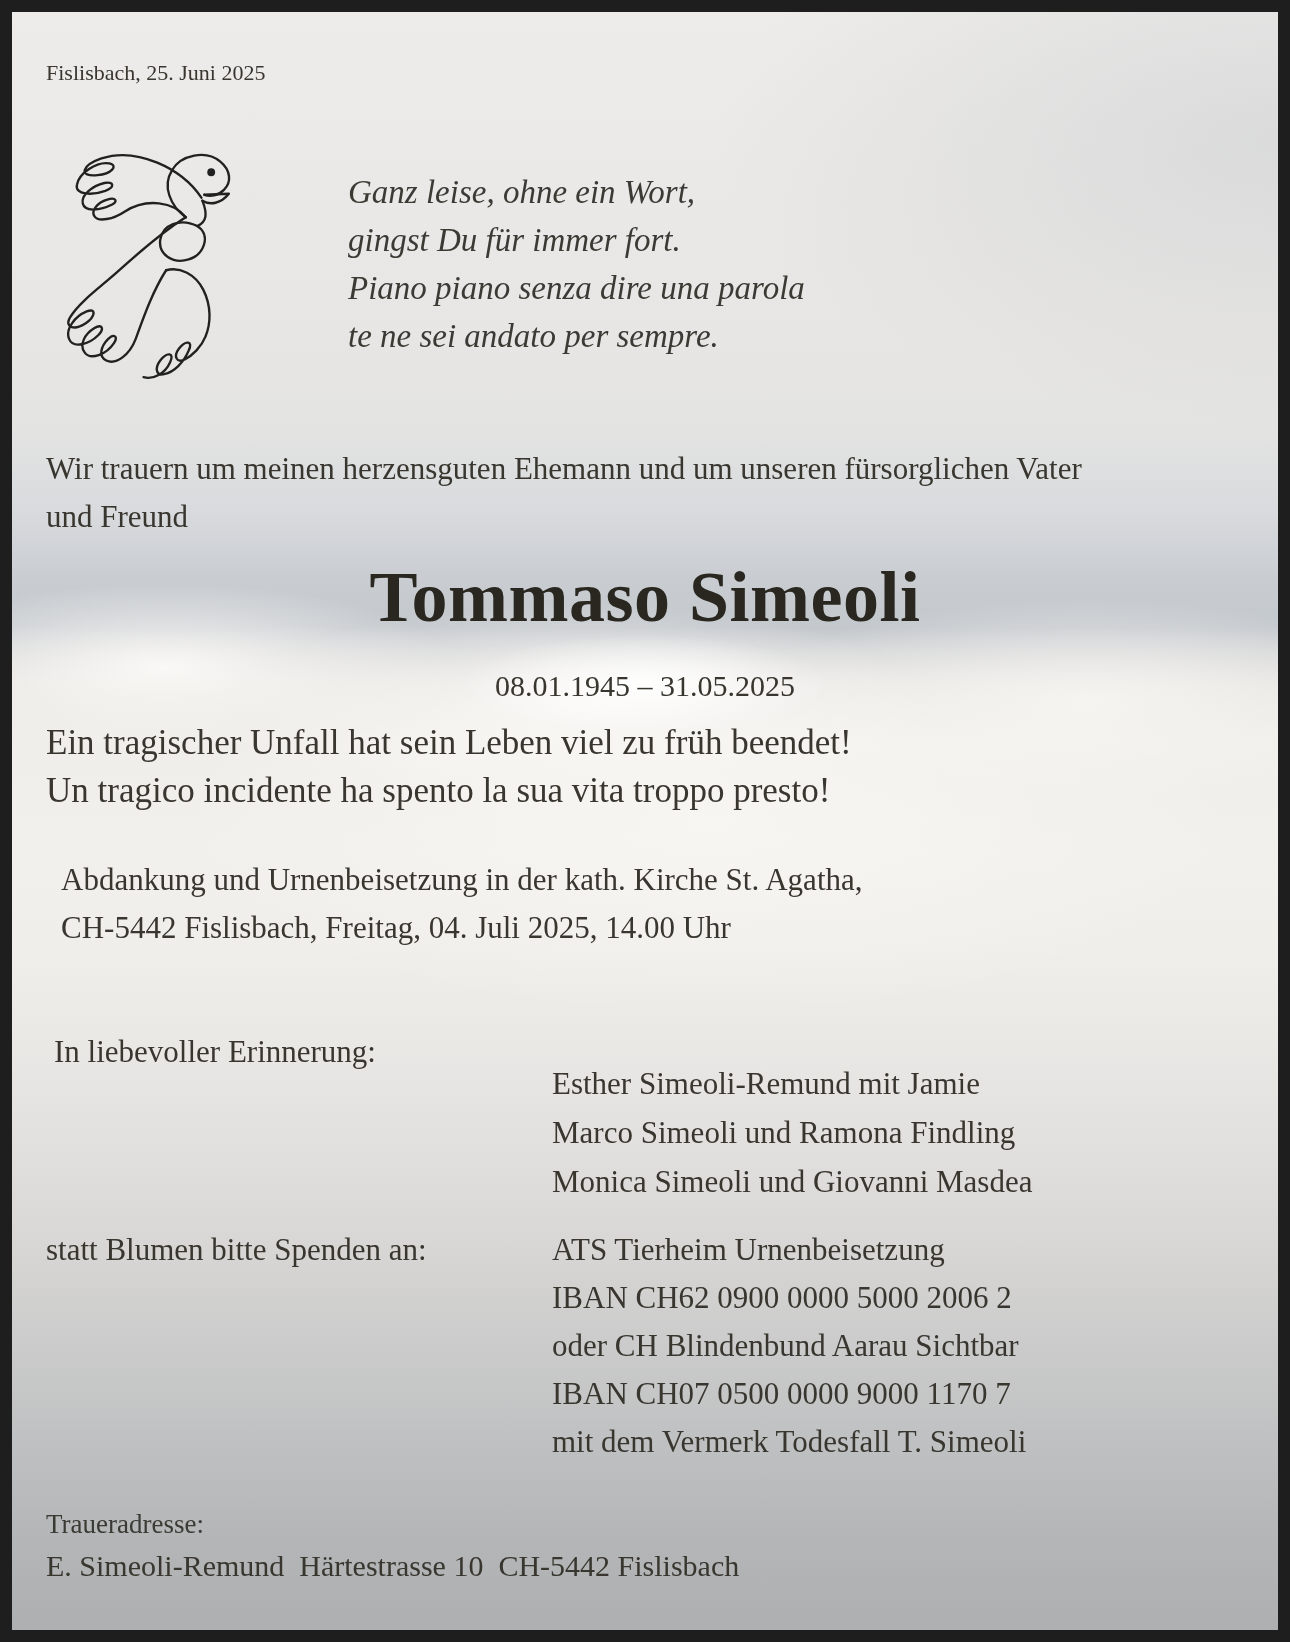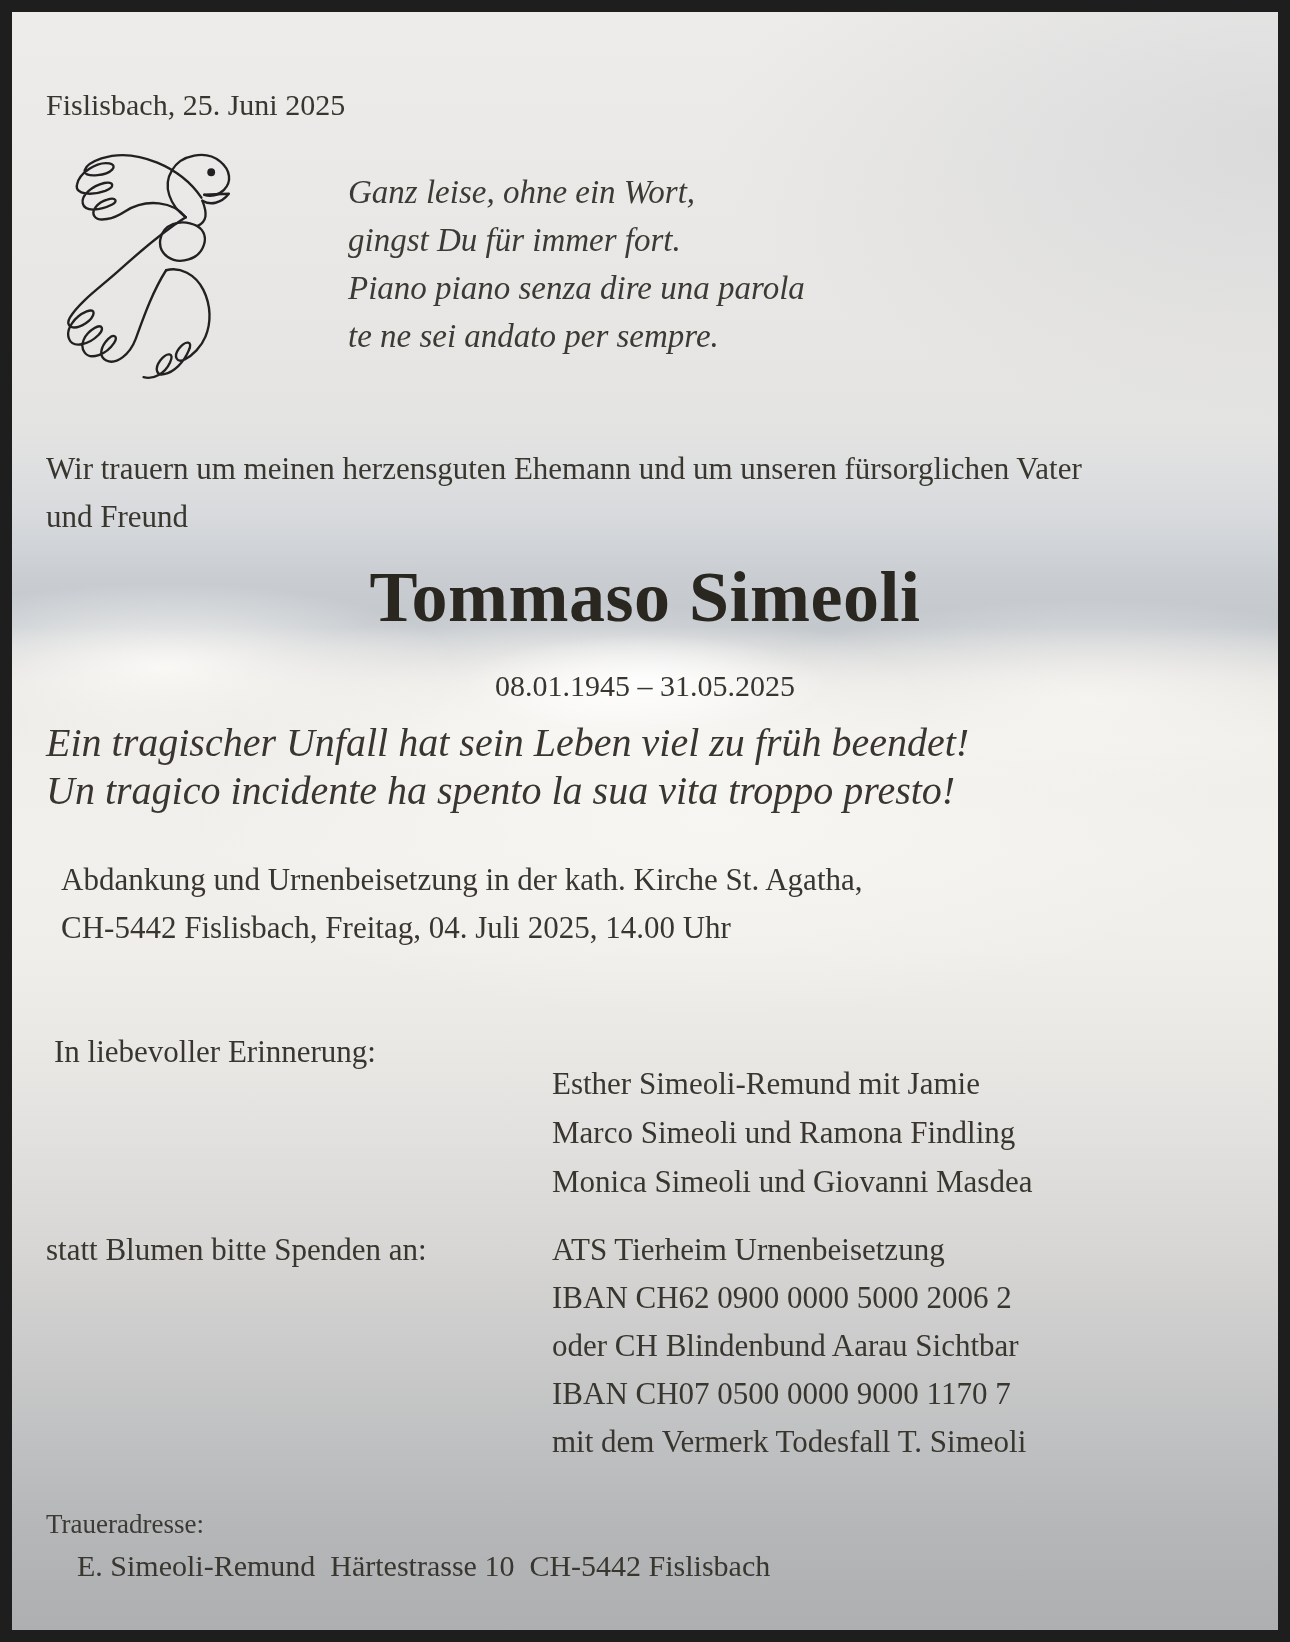--- a/index.html
+++ b/index.html
@@ -19,35 +19,35 @@
       radial-gradient(ellipse 700px 260px at 55% 50%, rgba(249,247,244,.8), rgba(249,247,244,0) 75%),
       radial-gradient(ellipse 800px 400px at 100% 8%, rgba(198,200,204,.45), rgba(198,200,204,0) 70%),
       linear-gradient(180deg,
         #edecea 0%, #eae9e7 10%, #e7e6e4 20%, #e3e3e2 26%,
         #d8dadd 31%, #c9cdd2 35%, #c3c8cd 38%,
         #e5e3e0 41.5%, #f0eeeb 45%, #f2f0ed 52%, #f0eeeb 58%,
         #eae8e5 64%, #e2e0de 70%, #d8d7d5 76%, #cccccc 82%,
         #c0c1c2 88%, #b4b6b8 94%, #adafb1 100%);
   }
   .abs{position:absolute;}
-  .place-date{top:43px;left:34px;font-size:30px;line-height:36px;margin-top:32px;}
+  .place-date{top:43px;left:34px;font-size:22px;line-height:36px;}
   .dove{top:121px;left:38px;width:243px;height:250px;}
   .poem{top:156px;left:336px;font-size:33px;line-height:48px;font-style:italic;color:#3c3a34;}
   .intro{top:433px;left:34px;font-size:31px;line-height:48px;width:1190px;}
   .name{top:545px;left:0;width:100%;text-align:center;font-size:72px;line-height:80px;
         font-weight:bold;color:#29271f;letter-spacing:.5px;}
   .life-dates{top:656px;left:0;width:100%;text-align:center;font-size:30px;line-height:36px;}
-  .cause{top:707px;left:34px;font-size:40px;line-height:48px;font-style:italic;}
+  .cause{top:707px;left:34px;font-size:35px;line-height:48px;}
   .service{top:844px;left:34px;font-size:31px;line-height:48px;margin-left:15px;}
   .memorial-label{top:1015px;left:42px;font-size:31px;line-height:49px;}
   .memorial-names{top:1015px;left:540px;font-size:31px;line-height:49px;margin-top:32px;}
   .donation-label{top:1214px;left:34px;font-size:31px;line-height:48px;}
   .donation-lines{top:1214px;left:540px;font-size:31px;line-height:48px;}
   .trauer-label{top:1496px;left:34px;font-size:27px;line-height:32px;color:#3c3a35;}
-  .trauer-address{top:1536px;left:34px;font-size:30px;line-height:36px;white-space:pre-wrap;margin-left:31px;}
+  .trauer-address{top:1536px;left:34px;font-size:30px;line-height:36px;white-space:pre-wrap;}
   .dove svg{width:100%;height:100%;}
   .dove path{fill:none;stroke:#212121;stroke-width:2.4;stroke-linecap:round;stroke-linejoin:round;}
 </style>
 </head>
 <body>
 
 <div class="page">
 
   <div class="abs place-date">Fislisbach, 25. Juni 2025</div>
 

